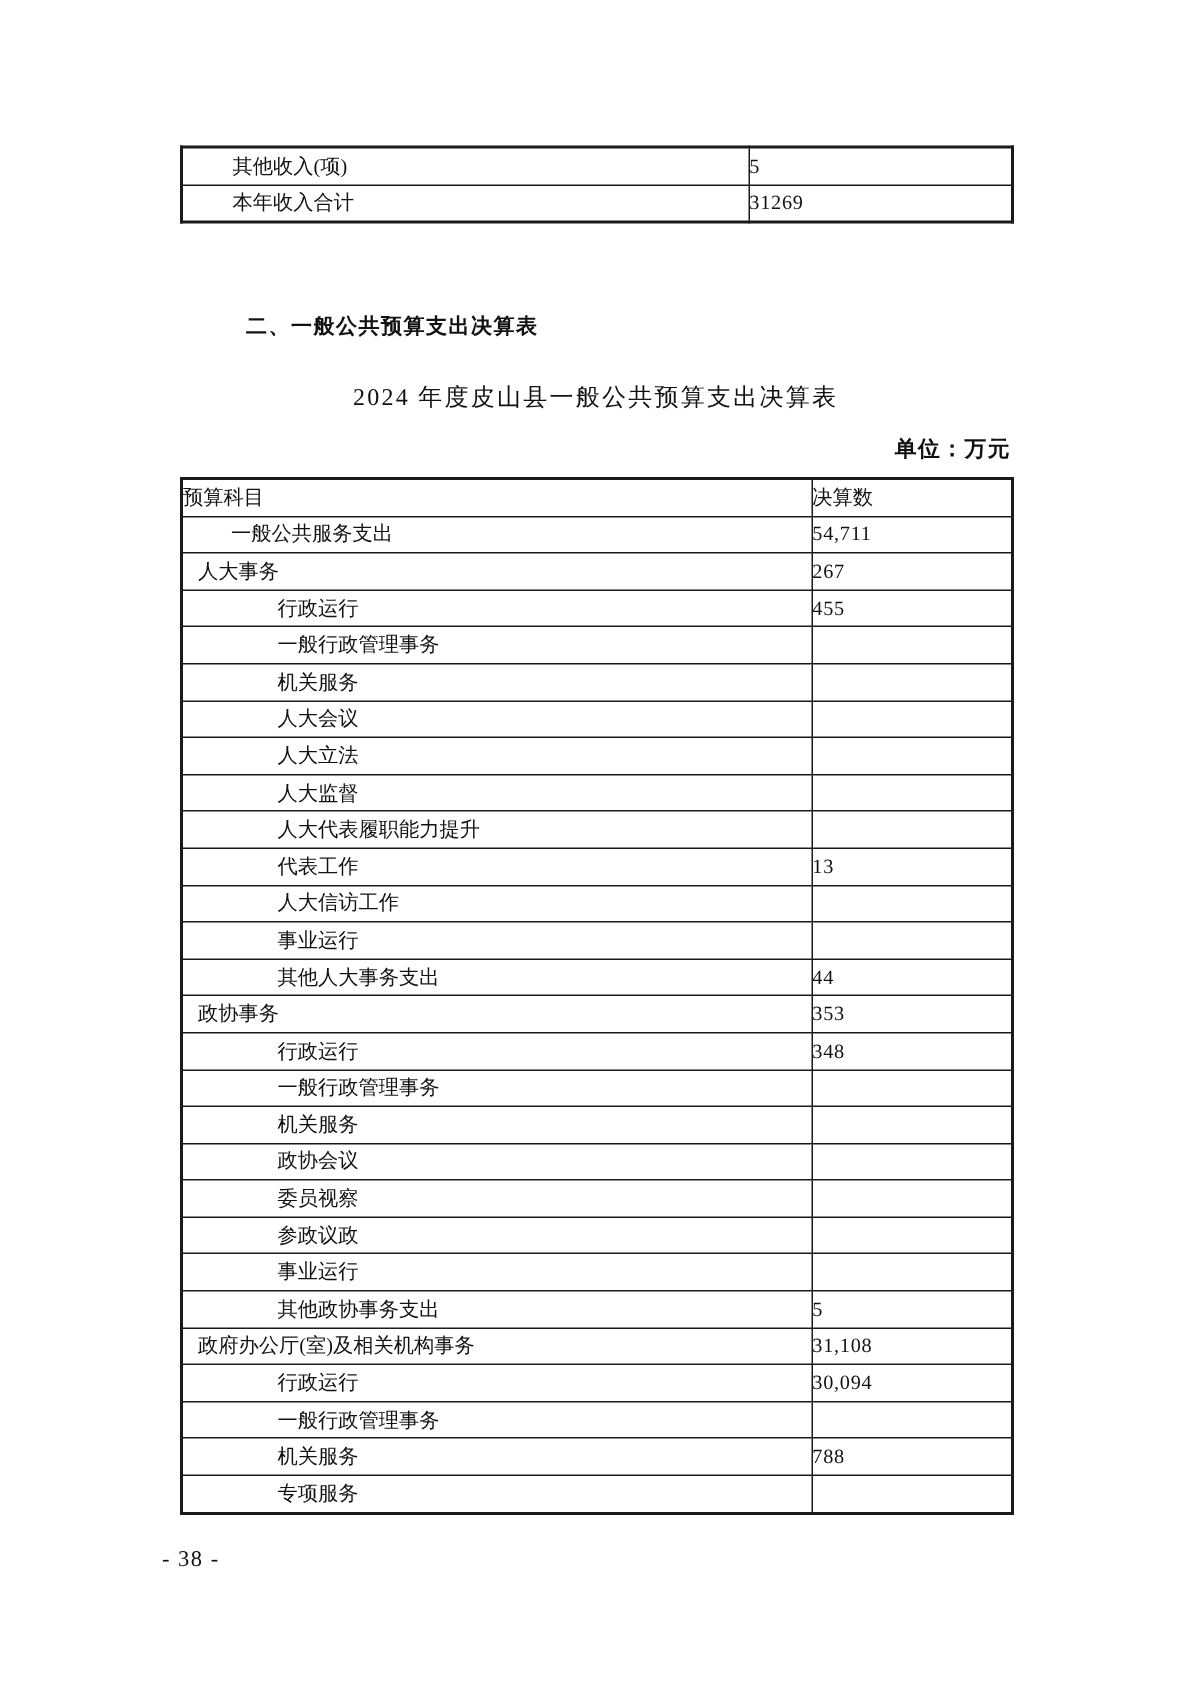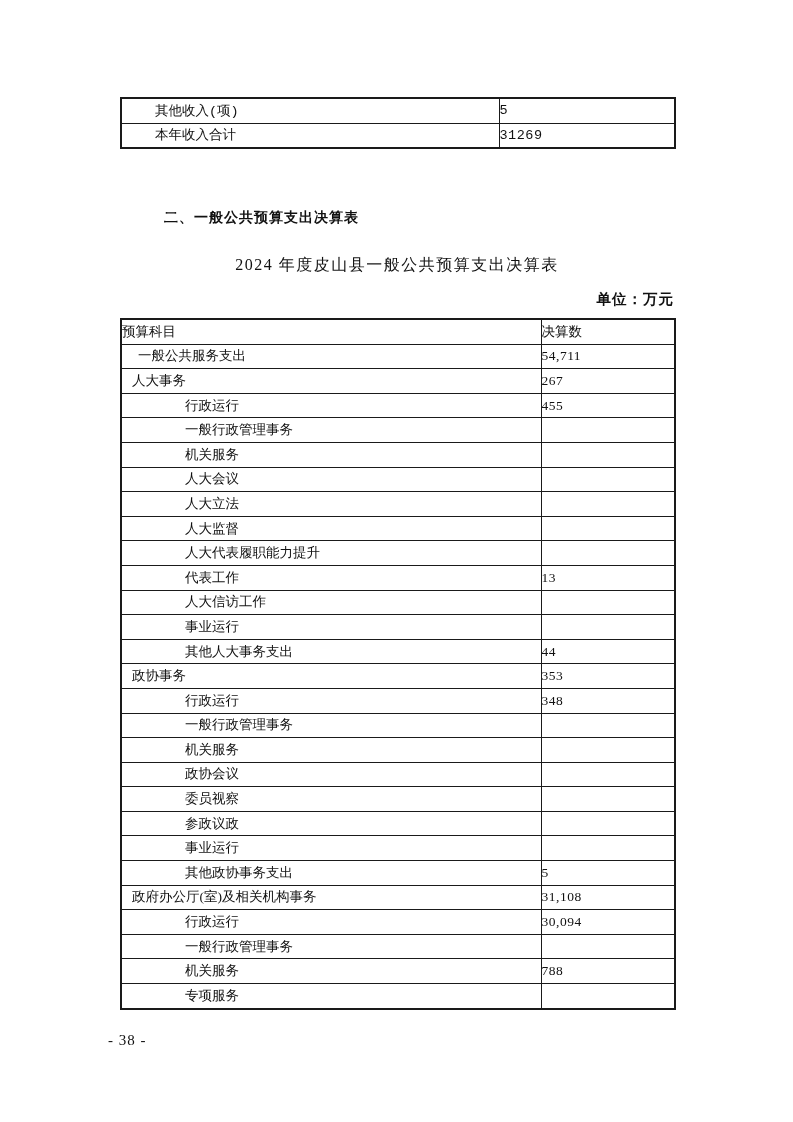--- a/index.html
+++ b/index.html
@@ -27,31 +27,31 @@
   table.tbl td, table.tbl th {
     border: 1px solid #1a1a1a;
     font-size: 13.5px;
     font-weight: normal;
     text-align: left;
     padding: 0;
     overflow: hidden;
     white-space: nowrap;
   }
   
-  table.top-tbl { top: 97px; font-family: Liberation Mono, monospace; }
+  table.top-tbl { top: 97px; }
   table.top-tbl td { height: 23.5px; }
   table.top-tbl col.c1 { width: 378px; }
   table.top-tbl col.c2 { width: 176px; }
   table.top-tbl td.lbl { padding-left: 33px; }
   
   table.main-tbl { top: 318px; }
   table.main-tbl td, table.main-tbl th { height: 23.6px; }
   table.main-tbl col.c1 { width: 420px; }
   table.main-tbl col.c2 { width: 134px; }
-  td.lbl.ind0, th.lbl { padding-left: 16px; }
+  td.lbl.ind0, th.lbl { padding-left: 32px; }
   td.lbl.ind1 { padding-left: 10px; }
   td.lbl.ind2 { padding-left: 63px; }
   td.val { text-align: right; padding-right: 4px; letter-spacing: 0.5px; }
   th.amount-h { padding-left: 13px; }
   .section-heading {
     position: absolute;
     left: 164px;
     top: 209px;
     margin: 0;
     font-size: 14px;

